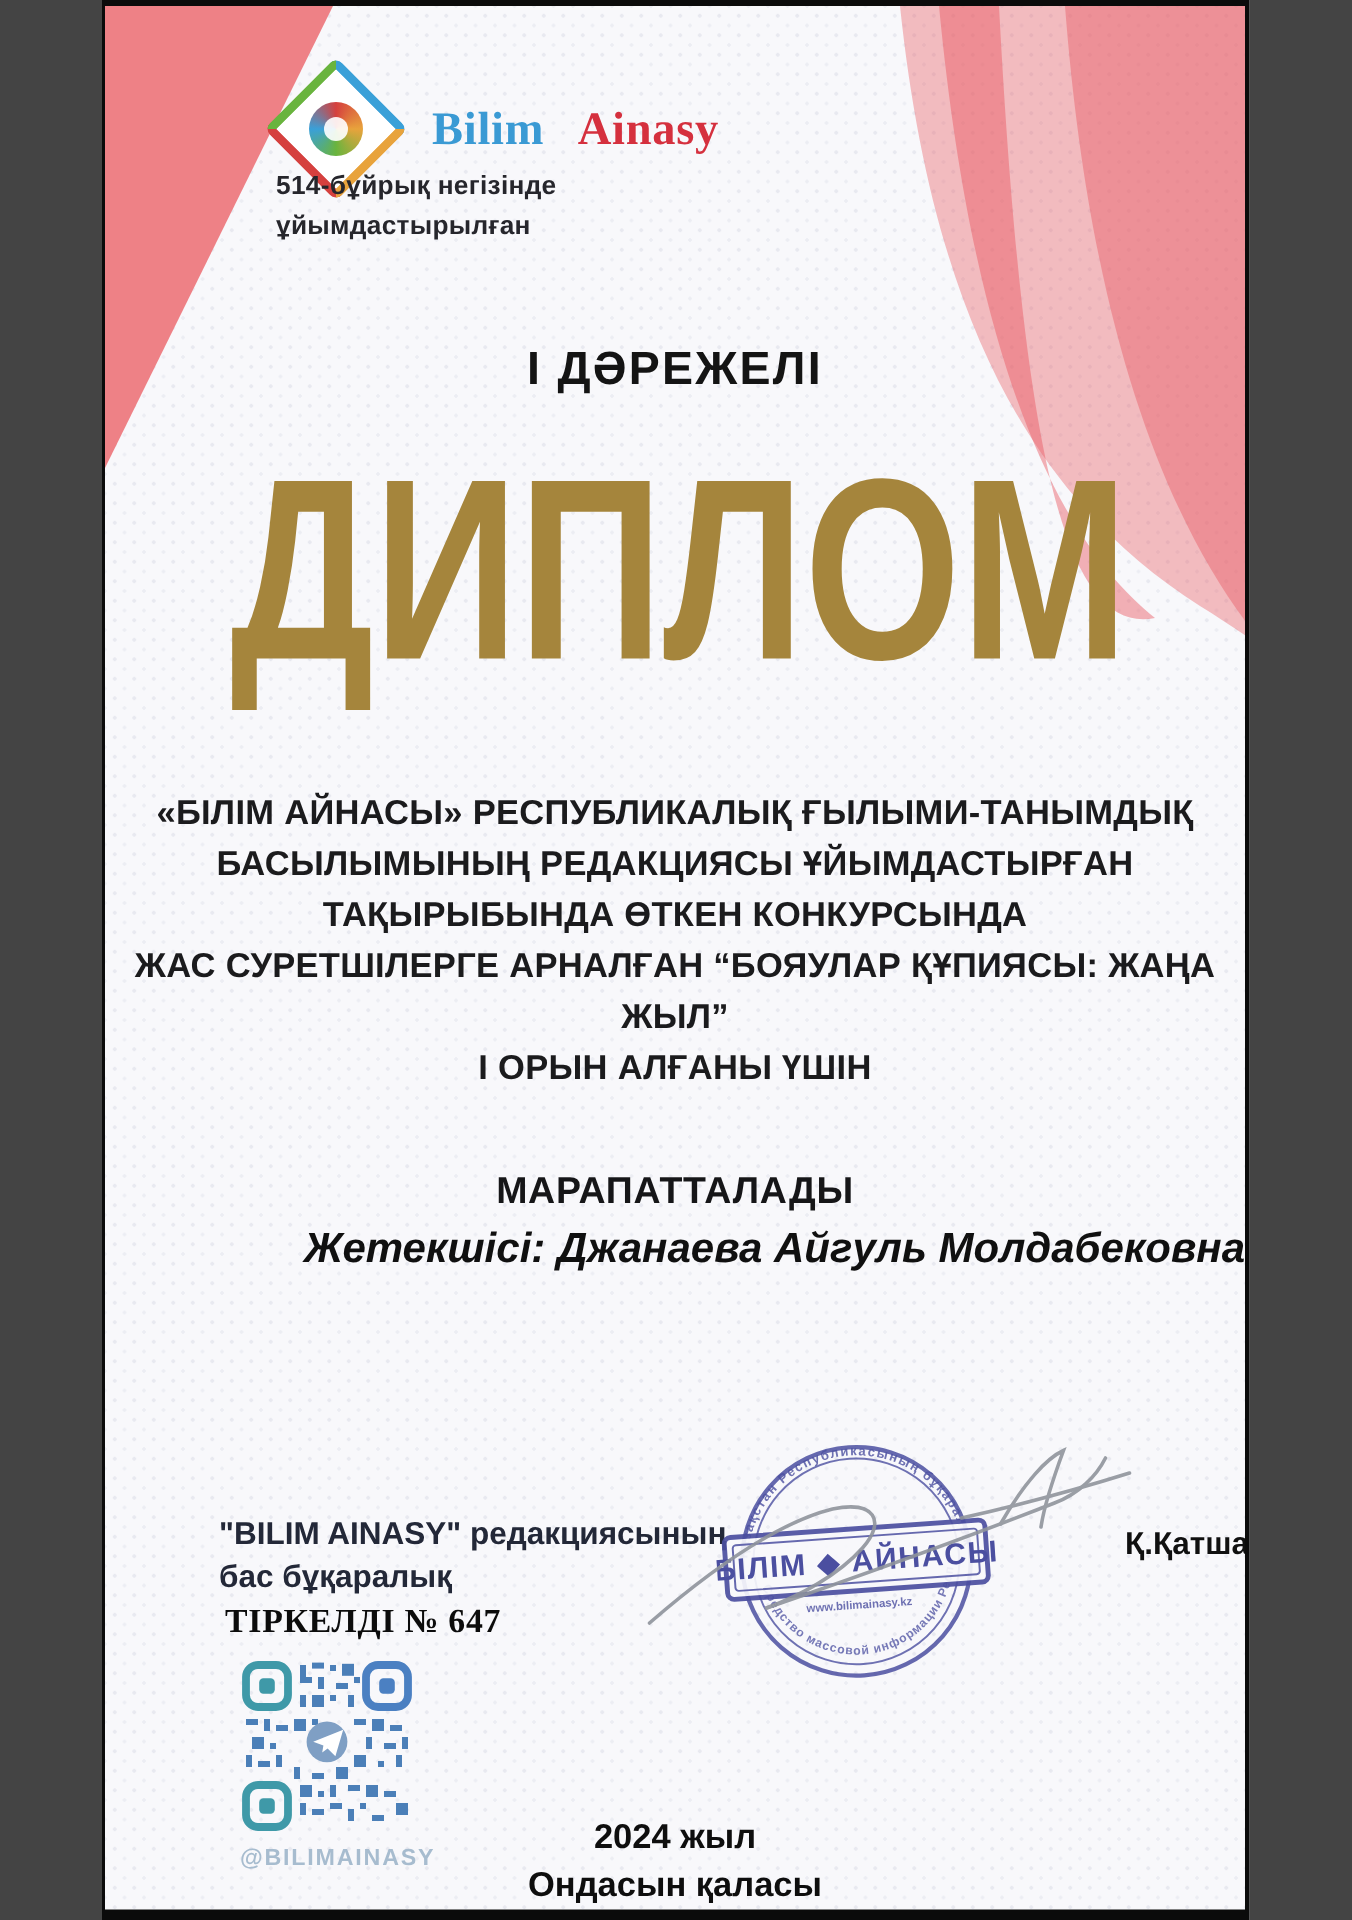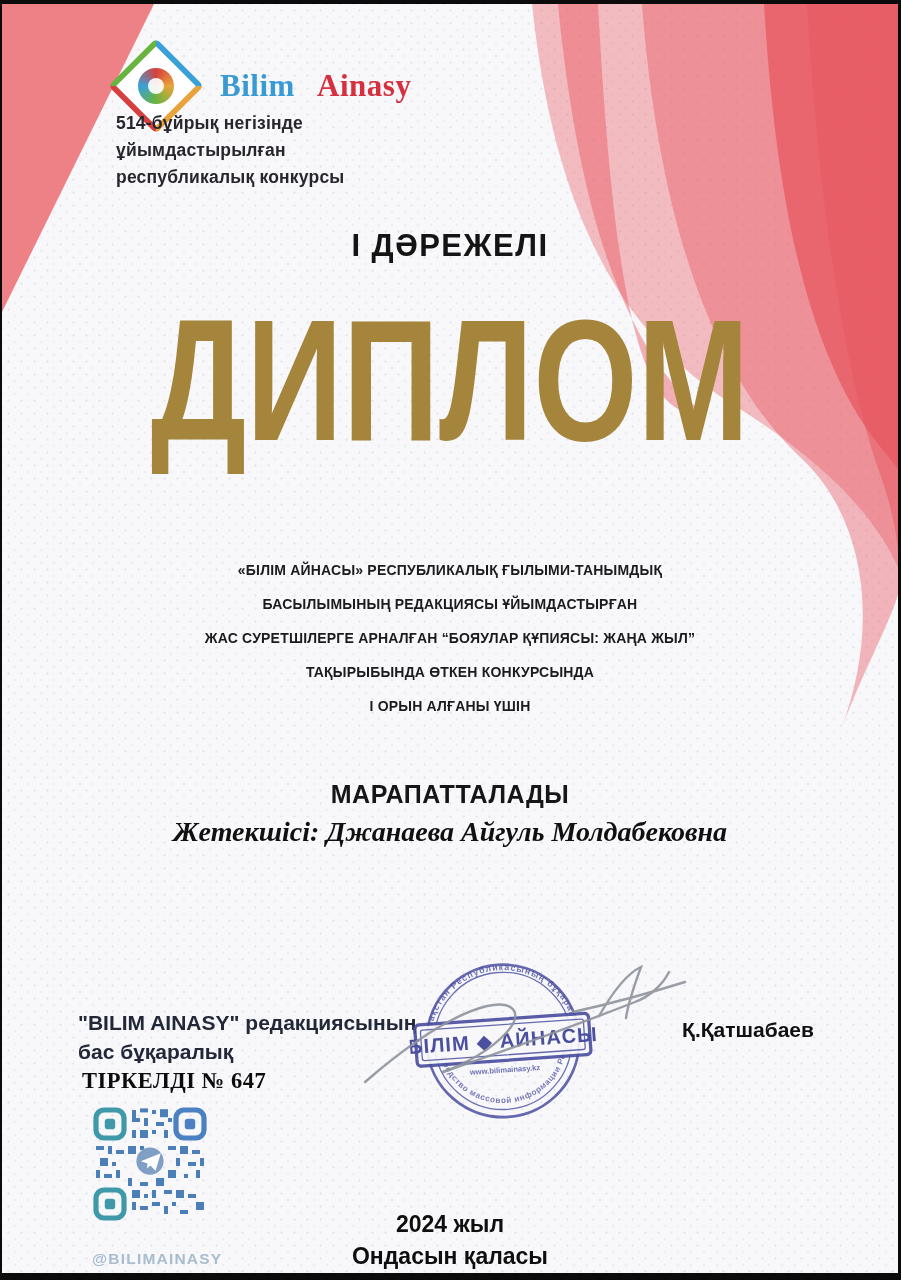--- a/index.html
+++ b/index.html
@@ -1,18 +1,18 @@
 <!DOCTYPE html>
 <html><head>
 <meta charset="utf-8">
 <style>
   html,body{margin:0;padding:0;}
   body{background:#444;font-family:"Liberation Sans","DejaVu Sans",sans-serif;}
   .page{
-    position:relative;width:901px;height:1280px;margin:0 auto;overflow:hidden;
+    position:relative;width:765px;height:1280px;margin:0 auto;overflow:hidden;
     box-sizing:border-box;
     background-color:#f8f8fb;
     background-image:radial-gradient(#e8e9f0 1.1px, transparent 1.4px),
                      radial-gradient(#ecedf3 1px, transparent 1.3px);
     background-size:13px 13px,13px 13px;
     background-position:0 0,6.5px 6.5px;
     border-top:4px solid #0b0b0b;border-bottom:7px solid #0b0b0b;
     border-left:2px solid #0b0b0b;border-right:3px solid #0b0b0b;padding-left:24px;
   }
   .deco{position:absolute;top:0;left:0;pointer-events:none;}
@@ -32,42 +32,42 @@
   
   .subtitle{position:absolute;left:114px;top:106px;font-weight:bold;font-size:17.5px;
     line-height:27px;color:#26262c;letter-spacing:.2px;}
   
   .degree{position:absolute;left:0;width:100%;top:224px;text-align:center;
     font-size:31px;font-weight:bold;color:#141414;letter-spacing:1.5px;}
   .diploma{position:absolute;left:0;width:100%;top:296px;text-align:center;
     font-size:172px;font-weight:800;color:#a5853c;line-height:160px;
     transform:scaleX(.78);transform-origin:50% 0;letter-spacing:0px;}
   
-  .bodytext{position:absolute;left:0;width:100%;top:549px;text-align:center;
-    font-size:14px;font-weight:bold;color:#1b1b1d;line-height:34px;letter-spacing:.2px;}
+  .bodytext{position:absolute;left:0;width:100%;top:520px;text-align:center;
+    font-size:23px;font-weight:bold;color:#1b1b1d;line-height:34px;letter-spacing:.2px;}
   .name-block{position:absolute;left:150px;width:600px;top:716px;text-align:center;
     font-family:"Liberation Serif","DejaVu Serif",serif;font-style:italic;font-weight:bold;
     font-size:37px;color:#111;padding-bottom:10px;border-bottom:2px solid #ddd0a4;}
   .awarded{position:absolute;left:0;width:100%;top:776px;text-align:center;
     font-size:25px;font-weight:bold;color:#161618;letter-spacing:.5px;}
-  .supervisor{position:absolute;left:0;width:100%;top:812px;text-align:center;
-    font-family:Liberation Serif, serif;font-style:italic;font-weight:bold;
+  .supervisor{position:absolute;left:0;width:100%;top:812px;text-align:right;
+    font-family:Liberation Sans, sans-serif;font-style:italic;font-weight:bold;
     font-size:28px;color:#101010;}
   
   .editor{position:absolute;left:76px;top:1004px;font-size:21px;font-weight:bold;
     color:#232838;line-height:29px;}
   .registered{font-family:"Liberation Serif","DejaVu Serif",serif;font-size:22.5px;
     font-weight:bold;color:#0c0c0c;letter-spacing:.5px;padding-left:4px;}
   .signer{position:absolute;left:636px;top:1014px;width:220px;text-align:center;
     font-size:21px;font-weight:bold;color:#101010;}
   .stamp{position:absolute;left:408px;top:952px;transform:rotate(-4deg);}
   .sig{position:absolute;left:345px;top:950px;}
   .qr{position:absolute;left:90px;top:1102px;}
   .qr-handle{position:absolute;left:90px;top:1226px;width:150px;font-size:15.5px;
-    font-weight:bold;color:#a7bccf;letter-spacing:1.2px;margin-top:20px;}
+    font-weight:bold;color:#a7bccf;letter-spacing:1.2px;}
   .datecity{position:absolute;left:0;width:100%;top:1204px;text-align:center;
     font-size:23px;font-weight:bold;color:#0e0e0e;line-height:32px;}
 </style>
 </head>
 <body>
 
 <div class="page">
 
   <svg class="deco" width="901" height="780" viewBox="0 0 901 780">
     <polygon points="0,0 152,0 0,308" fill="#ee8186"></polygon>
@@ -86,31 +86,30 @@
     </div>
     <div class="brand">
       <span class="b1">Bilim</span>
       <span class="b2">Ainasy</span>
     </div>
   </div>
 
   <div class="subtitle">
     <div>514-бұйрық негізінде</div>
     <div>ұйымдастырылған</div>
-    <div>республикалық конкурсы</div>
   </div>
 
   <div class="degree">І ДӘРЕЖЕЛІ</div>
   <div class="diploma">ДИПЛОМ</div>
 
   <div class="bodytext">
     <div>«БІЛІМ АЙНАСЫ» РЕСПУБЛИКАЛЫҚ ҒЫЛЫМИ-ТАНЫМДЫҚ</div>
     <div>БАСЫЛЫМЫНЫҢ РЕДАКЦИЯСЫ ҰЙЫМДАСТЫРҒАН</div>
+    <div>ТАҚЫРЫБЫНДА ӨТКЕН КОНКУРСЫНДА</div>
     <div>ЖАС СУРЕТШІЛЕРГЕ АРНАЛҒАН “БОЯУЛАР ҚҰПИЯСЫ: ЖАҢА ЖЫЛ”</div>
-    <div>ТАҚЫРЫБЫНДА ӨТКЕН КОНКУРСЫНДА</div>
     <div>І  ОРЫН АЛҒАНЫ ҮШІН</div>
   </div>
 
   <div class="awarded">МАРАПАТТАЛАДЫ</div>
   <div class="supervisor">Жетекшісі: Джанаева Айгуль Молдабековна</div>
 
   <div class="editor">
     <div>"BILIM AINASY" редакциясының</div>
     <div>бас бұқаралық</div>
     <div class="registered">ТІРКЕЛДІ № 647</div>

